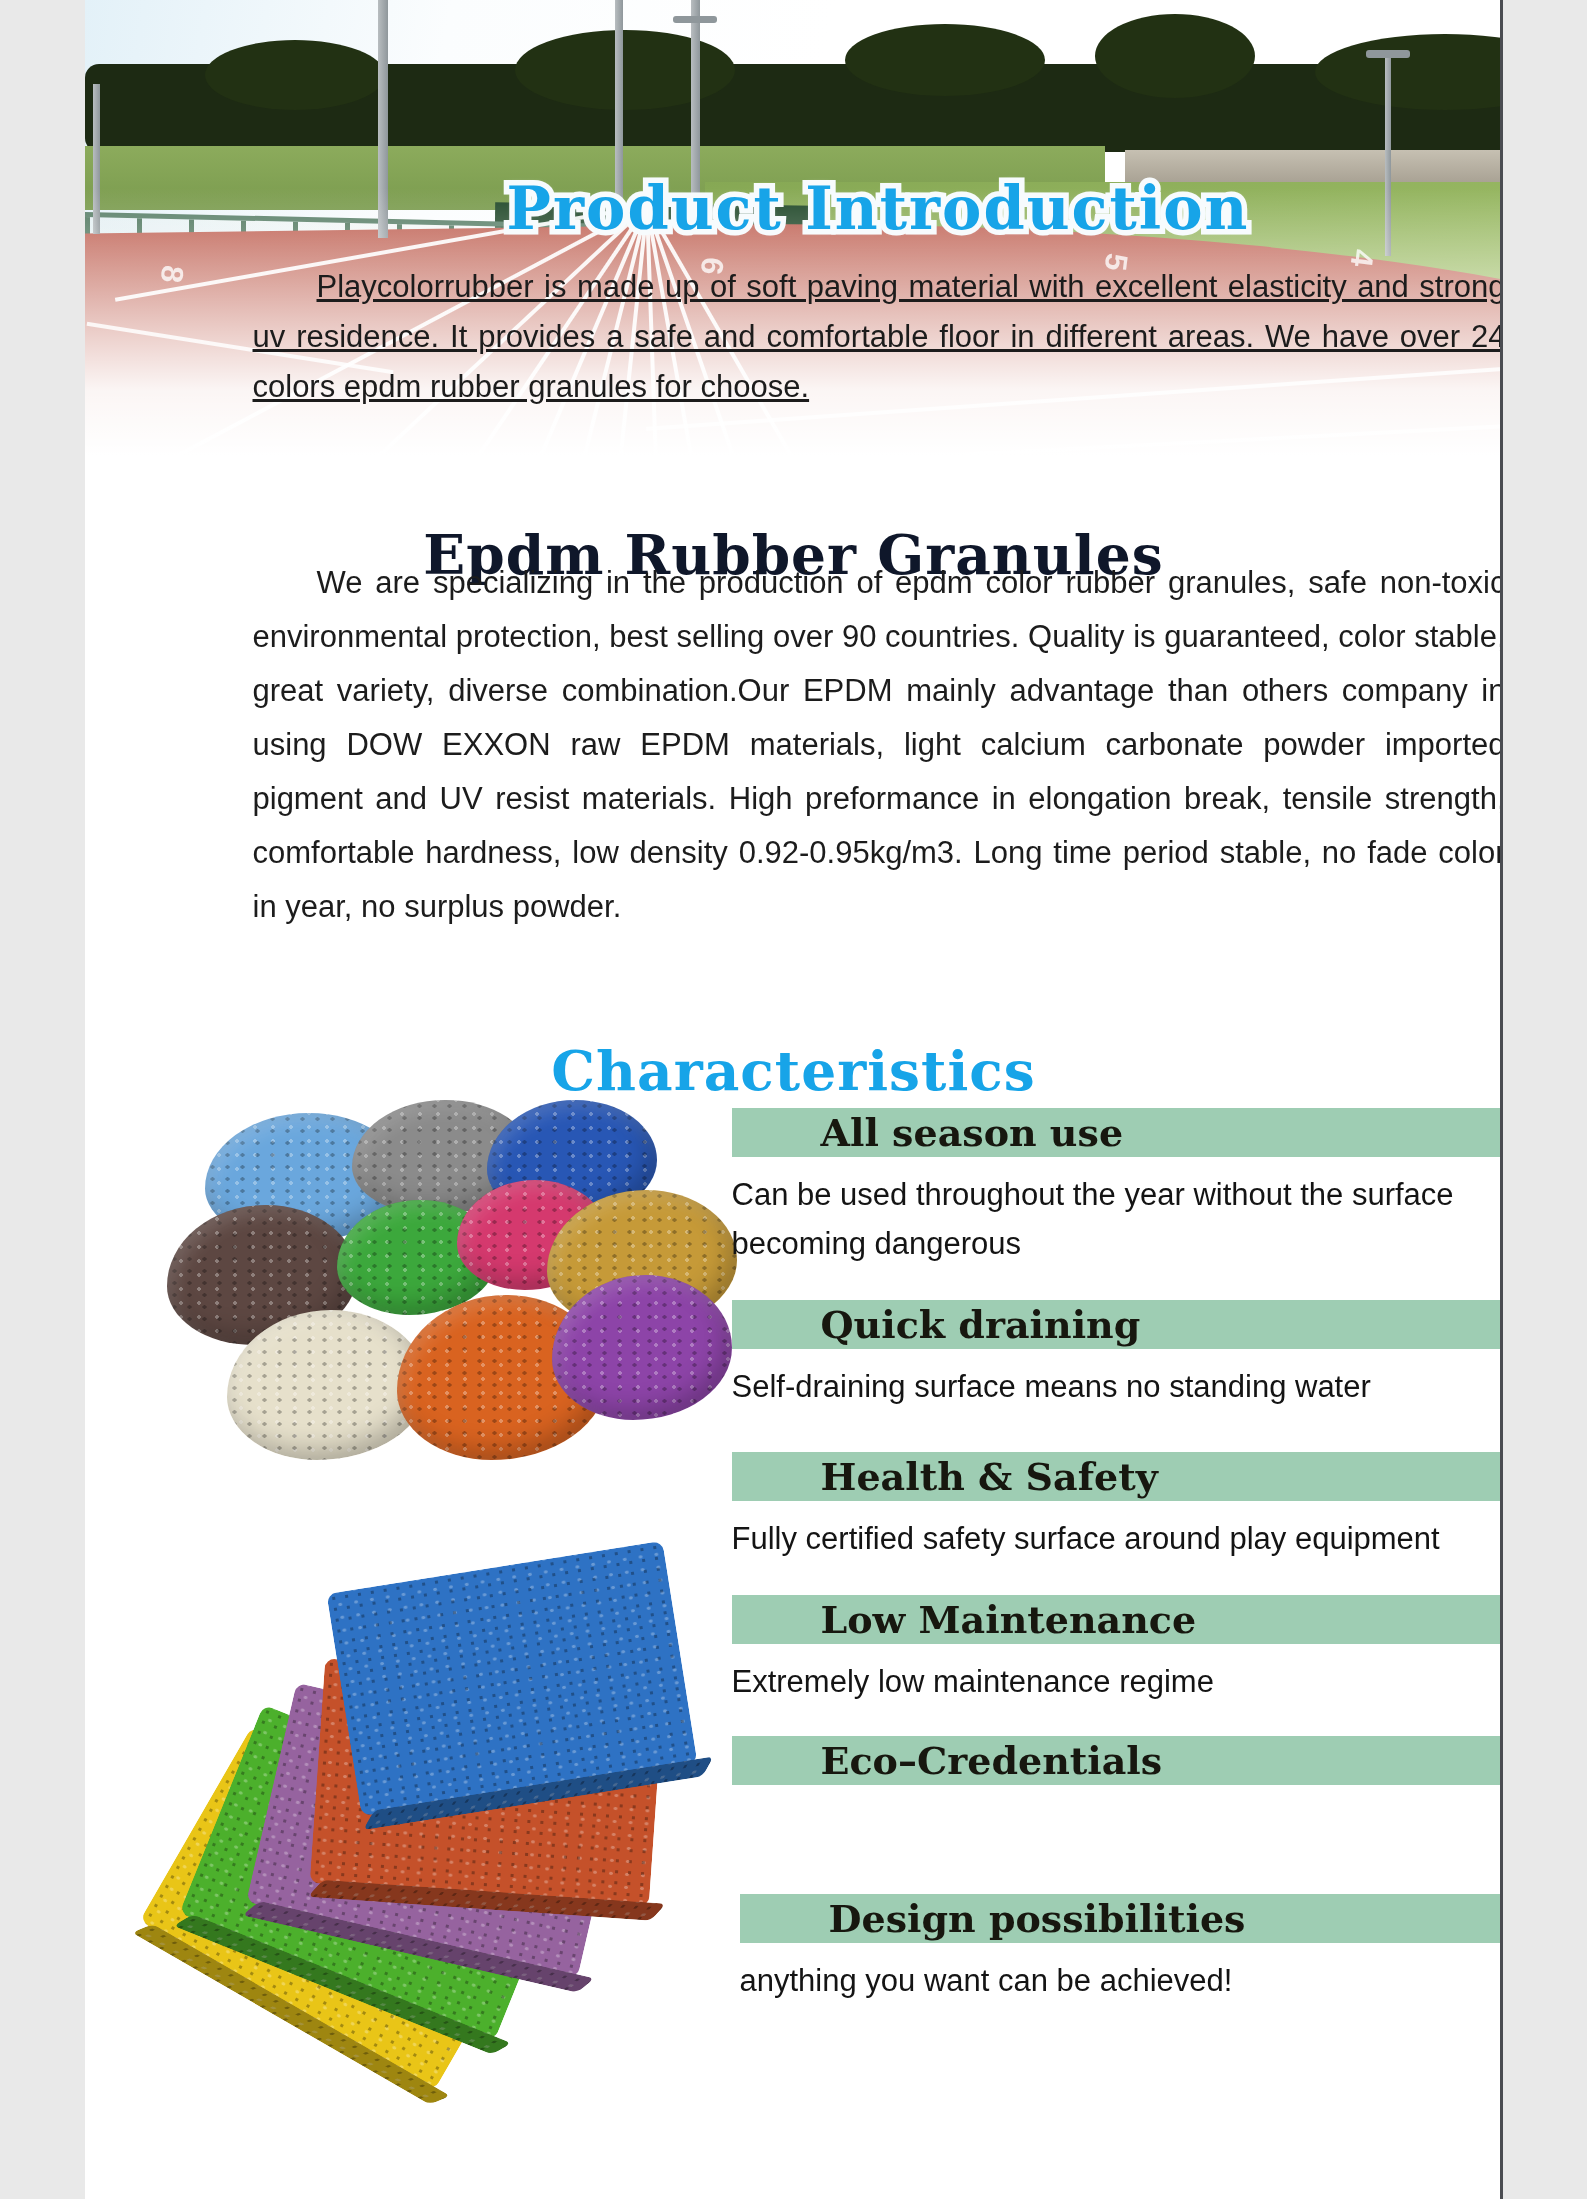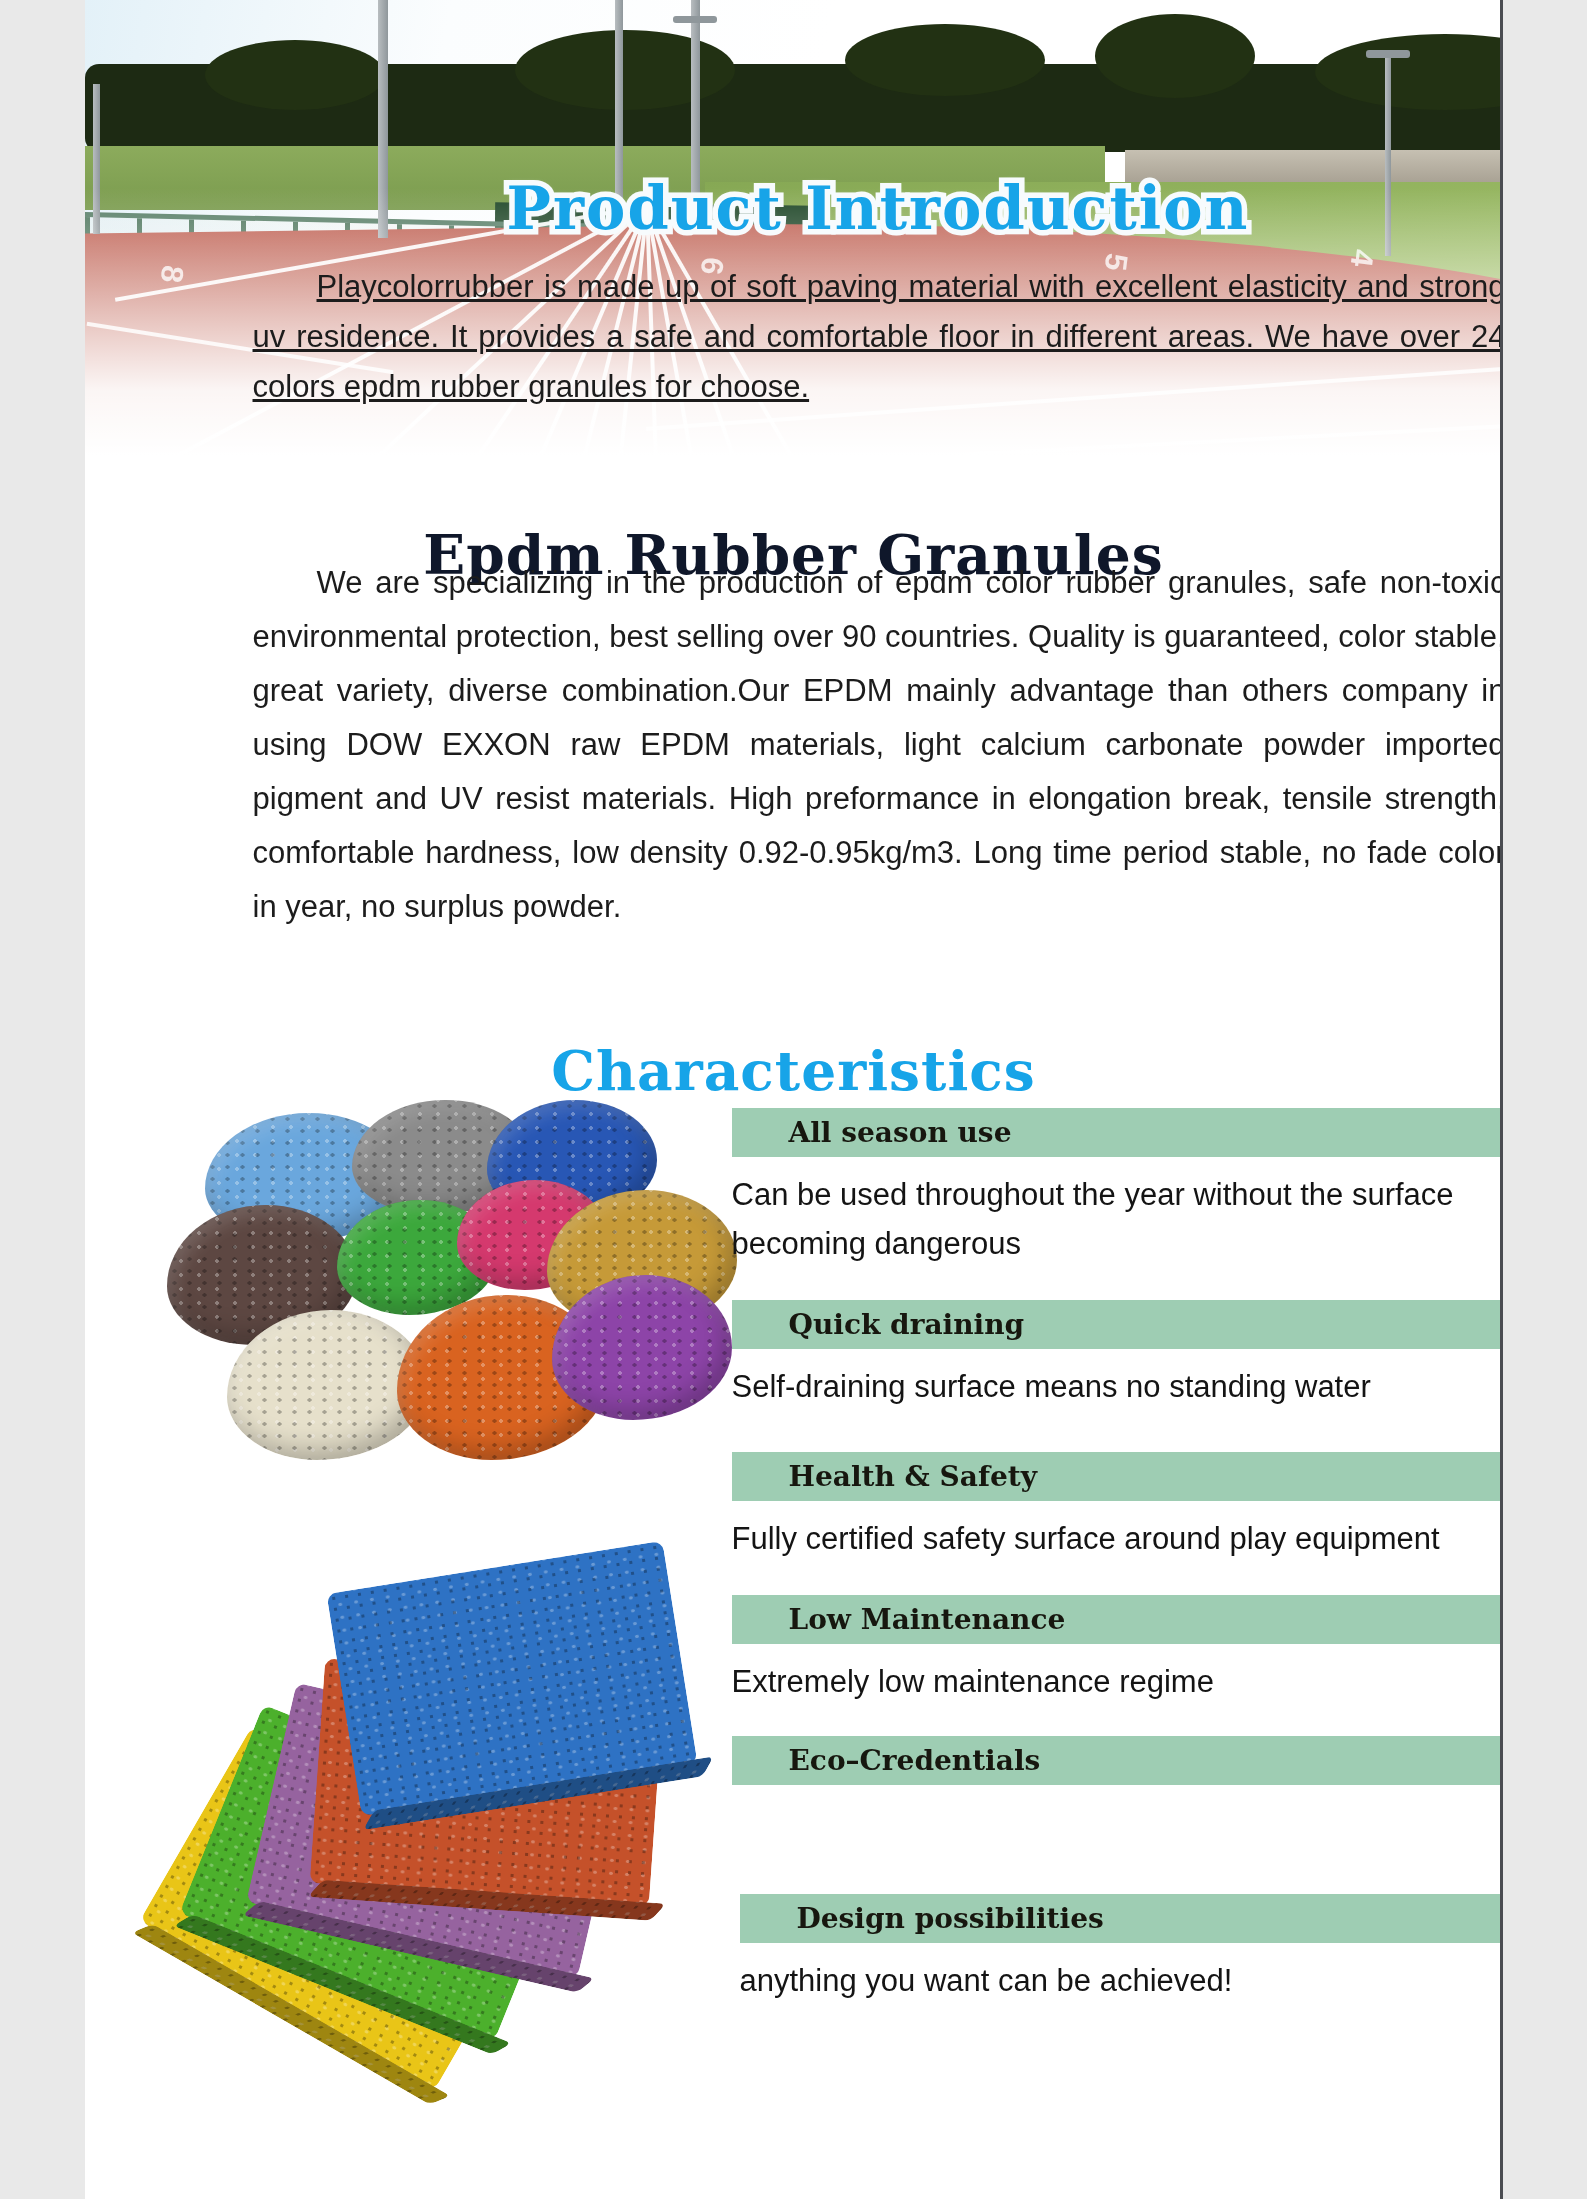--- a/index.html
+++ b/index.html
@@ -69,21 +69,21 @@
   .body-para{position:absolute;left:168px;width:1253px;text-align:justify;
       font-size:31px;color:#1c1c1c;margin:0;}
   .p1{top:262px;line-height:50px;text-indent:64px;text-decoration:underline;}
   .p2{top:556px;line-height:54px;text-indent:64px;}
 
   
   .feature{position:absolute;left:647px;width:843px;--bar:#9ecdb3;}
   .f1{top:1108px;}.f2{top:1300px;}.f3{top:1452px;}.f4{top:1595px;}.f5{top:1736px;}.f6{top:1894px;margin-left:8px;}
   .feature .bar{height:49px;background:var(--bar);width:833px;}
   .feature .bar-label{display:block;font-family:"DejaVu Serif",serif;font-weight:700;
-      font-size:28px;line-height:49px;padding-left:57px;color:#17170f;}
+      font-size:38px;line-height:49px;padding-left:89px;color:#17170f;}
   .feature .fbody{margin-top:13px;font-size:31px;line-height:49px;color:#141414;}
 
   
   .granules{position:absolute;left:72px;top:1085px;width:600px;height:410px;}
   .pile{position:absolute;background-color:var(--c);
       border-radius:52% 48% 55% 45% / 58% 50% 50% 42%;
       background-image:
         radial-gradient(rgba(0,0,0,.28) 19%,transparent 21%),
         radial-gradient(rgba(255,255,255,.30) 17%,transparent 19%);
       background-size:15px 12px,18px 14px;background-position:0 0,5px 7px;

